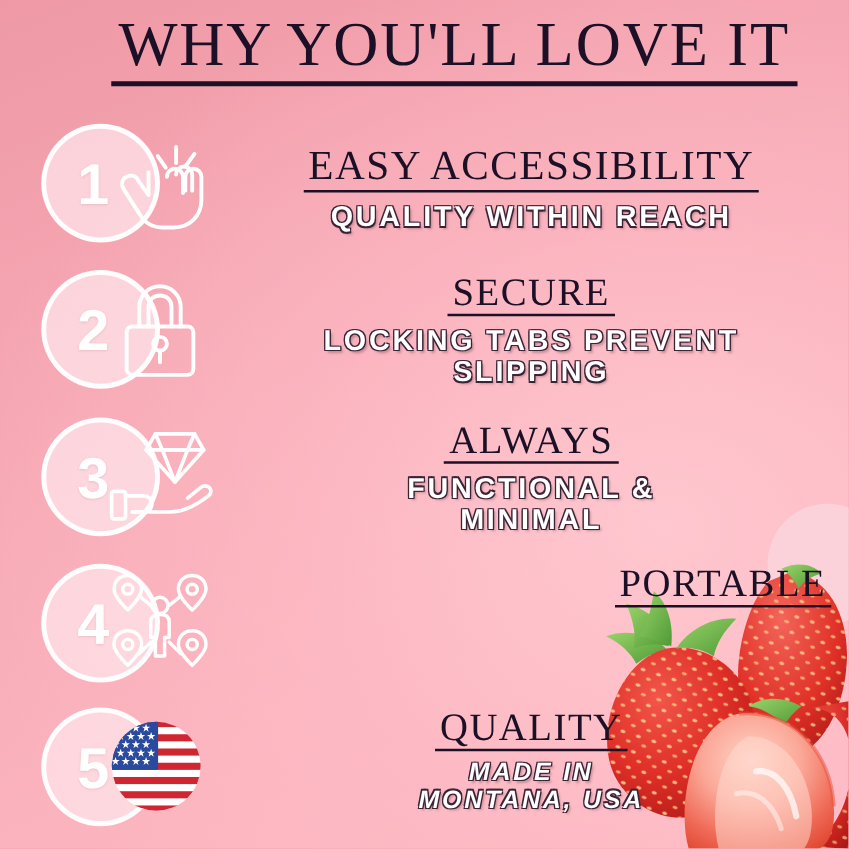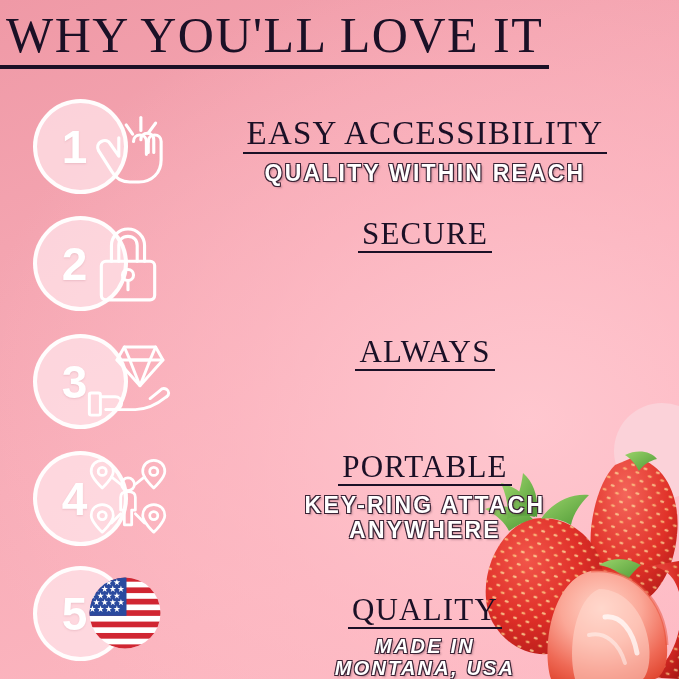--- a/index.html
+++ b/index.html
@@ -24,21 +24,21 @@
     background:#fcd3da;
     pointer-events:none;
   }
   #blob-right{ left:614px; top:403px; width:96px; height:96px; background:#fbd2d9;}
 
   
   #berries{position:absolute;right:0;bottom:0;width:250px;height:230px;}
 
   
   #title-wrap{
-    position:absolute;left:0;top:10px;width:638px;text-align:left;
+    position:absolute;left:0;top:10px;width:638px;text-align:right;
   }
   #title{
     display:inline-block;
     font-family:"Liberation Serif", serif;
     font-size:50px;
     letter-spacing:1.5px;
     color:#1b1026;
     line-height:1.02;
     padding:0 6px 4px 6px;
     border-bottom:4px solid #1b1026;
@@ -102,22 +102,22 @@
       -1px -1px 0 #3b2436,
        1px -1px 0 #3b2436,
       -1px  1px 0 #3b2436,
        1px  1px 0 #3b2436,
        2px  2px 2px rgba(90,50,65,0.35);
   }
   #row-0 .txt{top:10px;margin-top:12px;}
   #row-0 .head{font-size:33px;}
   #row-1 .txt{top:6px;}
   #row-2 .txt{top:6px;}
-  #row-3 .txt{top:4px;}
-  #row-4 .txt{top:4px;margin-top:28px;}
+  #row-3 .txt{top:4px;text-align:right;}
+  #row-4 .txt{top:4px;}
   #row-4 .sub{font-size:20px;font-style:italic;}
 </style>
 </head>
 <body>
 
 <div id="poster">
 
   <div class="blob" id="blob-right"></div>
 
   <svg id="berries" viewBox="0 0 250 230" xmlns="http://www.w3.org/2000/svg">
@@ -219,20 +219,21 @@
       <g fill="none" stroke="#ffffff" stroke-width="3.4" stroke-linecap="round" stroke-linejoin="round">
         <rect x="21" y="47" width="58" height="42" rx="5"></rect>
         <path d="M32 47 L32 30 C32 20 40 12 50 12 C60 12 68 20 68 30 L68 47"></path>
         <path d="M40 47 L40 30 C40 24 44 20 50 20 C56 20 60 24 60 30 L60 47"></path>
         <circle cx="50" cy="62" r="6"></circle>
         <path d="M50 68 L50 78"></path>
       </g>
     </svg>
     <div class="txt">
       <div class="head">SECURE</div>
+      <div class="sub">LOCKING TABS PREVENT<br>SLIPPING</div>
     </div>
   </div>
 
   <div class="row" id="row-2">
     <div class="badge">
       <span class="badge-num">3</span>
     </div>
     <svg class="badge-icon" viewBox="0 0 100 100" xmlns="http://www.w3.org/2000/svg">
       <g fill="none" stroke="#ffffff" stroke-width="3.2" stroke-linecap="round" stroke-linejoin="round">
         <path d="M46 12 L80 12 L88 26 L63 54 L38 26 Z"></path>
@@ -240,20 +241,21 @@
         <path d="M46 12 L52 26 L63 54 L74 26 L80 12"></path>
         <path d="M52 26 L74 26"></path>
         <rect x="8" y="62" width="12" height="24" rx="2"></rect>
         <path d="M20 66 L36 66 C40 66 43 69 43 73 C43 77 40 80 36 80 L26 80"></path>
         <path d="M26 80 L58 80 C70 80 82 74 92 66"></path>
         <path d="M92 66 C95 64 95 60 92 58 C90 57 87 57 85 59 L74 68"></path>
       </g>
     </svg>
     <div class="txt">
       <div class="head">ALWAYS</div>
+      <div class="sub">FUNCTIONAL &amp;<br>MINIMAL</div>
     </div>
   </div>
 
   <div class="row" id="row-3">
     <div class="badge">
       <span class="badge-num">4</span>
     </div>
     <svg class="badge-icon" viewBox="0 0 100 100" xmlns="http://www.w3.org/2000/svg">
       <g fill="none" stroke="#ffffff" stroke-width="3" stroke-linecap="round" stroke-linejoin="round">
         <path d="M32 26 L42 34"></path>
@@ -267,21 +269,20 @@
         <path d="M78 8 C85 8 90 13 90 20 C90 27 78 38 78 38 C78 38 66 27 66 20 C66 13 71 8 78 8 Z"></path>
         <circle cx="78" cy="20" r="4.4"></circle>
         <path d="M22 56 C29 56 34 61 34 68 C34 75 22 86 22 86 C22 86 10 75 10 68 C10 61 15 56 22 56 Z"></path>
         <circle cx="22" cy="68" r="4.4"></circle>
         <path d="M78 56 C85 56 90 61 90 68 C90 75 78 86 78 86 C78 86 66 75 66 68 C66 61 71 56 78 56 Z"></path>
         <circle cx="78" cy="68" r="4.4"></circle>
       </g>
     </svg>
     <div class="txt">
       <div class="head">PORTABLE</div>
-      <div class="sub">KEY-RING ATTACH<br>ANYWHERE</div>
     </div>
   </div>
 
   <div class="row" id="row-4">
     <div class="badge">
       <span class="badge-num">5</span>
     </div>
     <svg class="badge-icon" viewBox="0 0 100 100" xmlns="http://www.w3.org/2000/svg">
       <defs>
         <clipPath id="flagclip">

